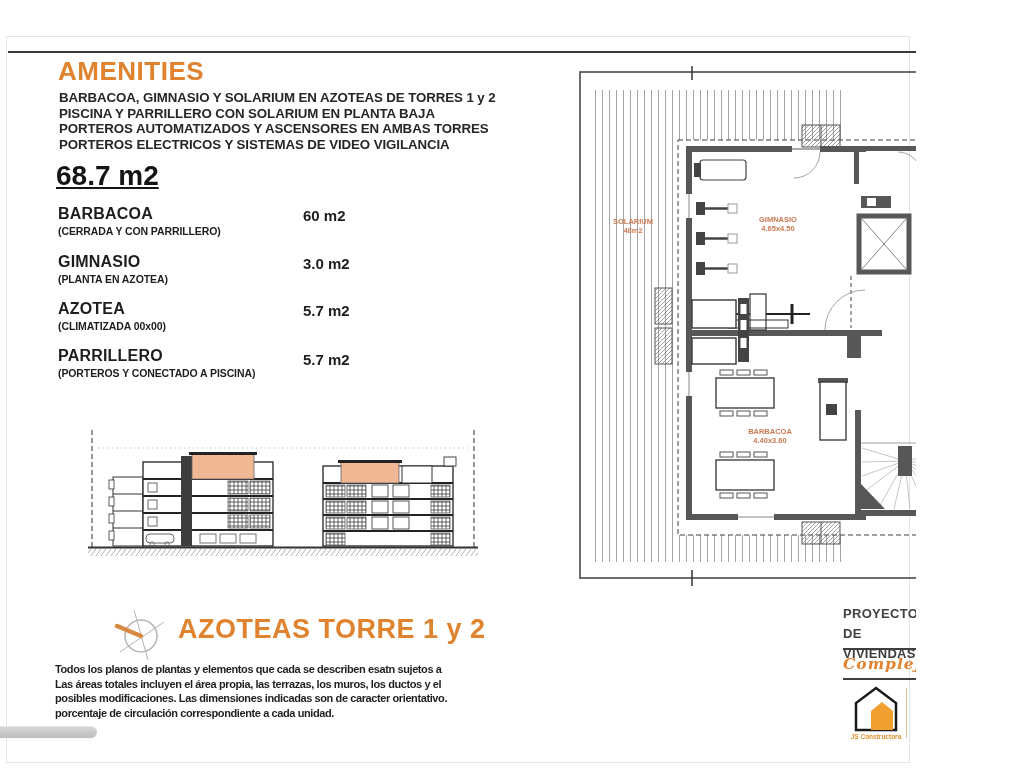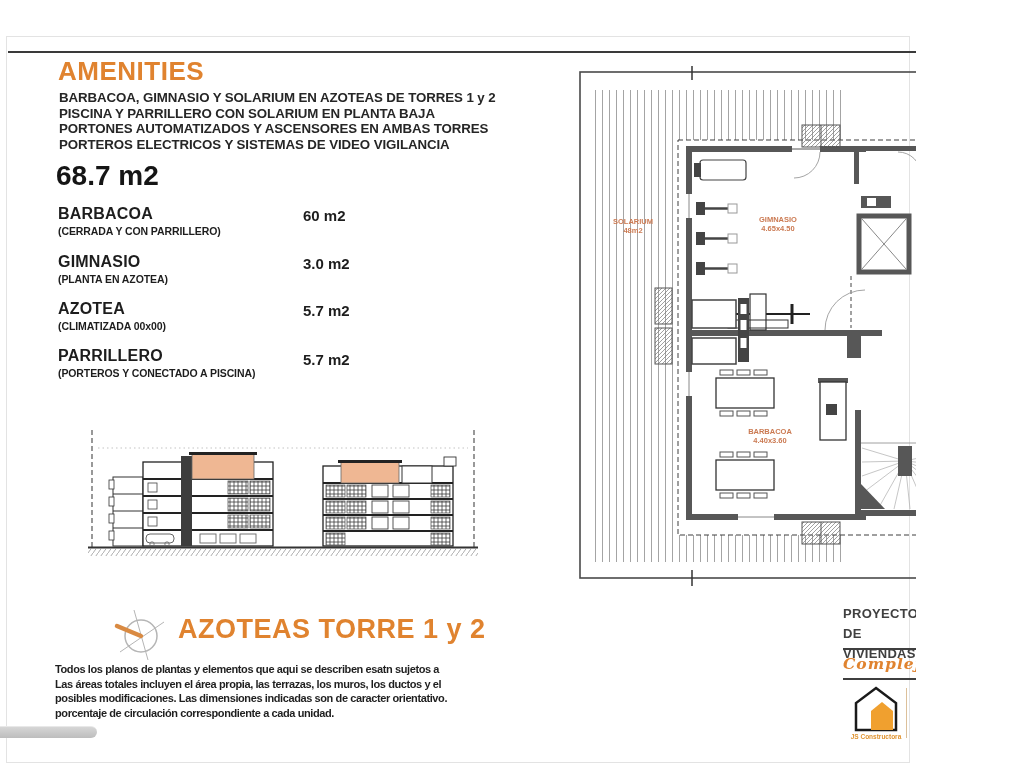--- a/index.html
+++ b/index.html
@@ -6,21 +6,21 @@
   #page{position:relative;width:916px;height:768px;background:#ffffff;overflow:hidden;
         font-family:"Liberation Sans",sans-serif;color:#222;}
   .page-edge{position:absolute;left:6px;top:36px;right:6px;bottom:5px;border:1px solid #e3e3e3;}
   .top-rule{position:absolute;left:8px;top:51px;width:1006px;height:2px;background:#3a3a3a;}
 
   
   .amenities-title{position:absolute;left:58px;top:56px;font-size:26px;font-weight:bold;
         color:#E0832F;letter-spacing:.5px;}
   .header-lines{position:absolute;left:59px;top:90px;font-size:13.3px;font-weight:bold;
         color:#262626;line-height:15.5px;letter-spacing:-.1px;white-space:nowrap;}
-  .total-area{position:absolute;left:56px;top:160px;font-size:28px;font-weight:bold;color:#151515;}
+  .total-area{position:absolute;left:56px;top:160px;font-size:28px;font-weight:bold;color:#151515;text-decoration:underline;}
   .amenity-item{position:absolute;left:58px;}
   .item-name{font-size:16px;font-weight:bold;color:#1d1d1d;letter-spacing:.2px;}
   .item-note{font-size:10.5px;font-weight:bold;color:#1d1d1d;margin-top:2px;letter-spacing:-.1px;}
   .item-value{position:absolute;left:303px;font-size:15px;font-weight:bold;color:#1d1d1d;}
 
   .elevation{position:absolute;left:88px;top:420px;}
 
   .compass{position:absolute;left:112px;top:608px;}
   .plan-title{position:absolute;left:178px;top:614px;font-size:27px;font-weight:bold;
         color:#E0832F;letter-spacing:.5px;white-space:nowrap;}
@@ -53,21 +53,21 @@
 <body>
 
 <div id="page">
   <div class="page-edge"></div>
   <div class="top-rule"></div>
 
   <div class="amenities-title">AMENITIES</div>
   <div class="header-lines">
     <div>BARBACOA, GIMNASIO Y SOLARIUM  EN AZOTEAS DE TORRES 1 y 2</div>
     <div>PISCINA Y PARRILLERO CON SOLARIUM EN PLANTA BAJA</div>
-    <div>PORTONES AUTOMATIZADOS Y ASCENSORES EN AMBAS TORRES</div>
+    <div>PORTEROS AUTOMATIZADOS Y ASCENSORES EN AMBAS TORRES</div>
     <div>PORTEROS ELECTRICOS Y SISTEMAS DE VIDEO VIGILANCIA</div>
   </div>
   <div class="total-area">68.7 m2</div>
 
   <div class="amenity-item" style="top:205px">
     <div class="item-name">BARBACOA</div>
     <div class="item-note">(CERRADA Y CON PARRILLERO)</div>
   </div>
   <div class="item-value" style="top:207px">60 m2</div>
 
@@ -170,21 +170,21 @@
 
   <svg class="compass" width="56" height="54" viewBox="0 0 56 54">
     <circle cx="29" cy="28" r="16" fill="none" stroke="#b5b5b5" stroke-width="1.5"></circle>
     <line x1="22" y1="2" x2="36" y2="52" stroke="#b5b5b5" stroke-width="1"></line>
     <line x1="8" y1="44" x2="52" y2="14" stroke="#b5b5b5" stroke-width="1"></line>
     <line x1="29" y1="28" x2="5" y2="18" stroke="#d98a42" stroke-width="4.5" stroke-linecap="round"></line>
   </svg>
   <div class="plan-title">AZOTEAS TORRE 1 y 2</div>
 
   <div class="disclaimer">
-    <div>Todos los planos de plantas y elementos que aqui se describen esatn sujetos a</div>
+    <div>Todos los planos de plantas y elementos que cada se describen esatn sujetos a</div>
     <div>Las áreas totales incluyen el área propia, las terrazas, los muros, los ductos y el</div>
     <div>posibles modificaciones.  Las dimensiones indicadas son de caracter orientativo.</div>
     <div>porcentaje de circulación correspondiente a cada unidad.</div>
   </div>
   <div class="gray-bar"></div>
 
   <svg class="floor-plan" width="422" height="524" viewBox="0 0 422 524">
     <defs>
       <pattern id="roofHatch" width="7" height="10" patternUnits="userSpaceOnUse">
         <line x1="3.5" y1="0" x2="3.5" y2="10" stroke="#9a9a9a" stroke-width="0.9"></line>

